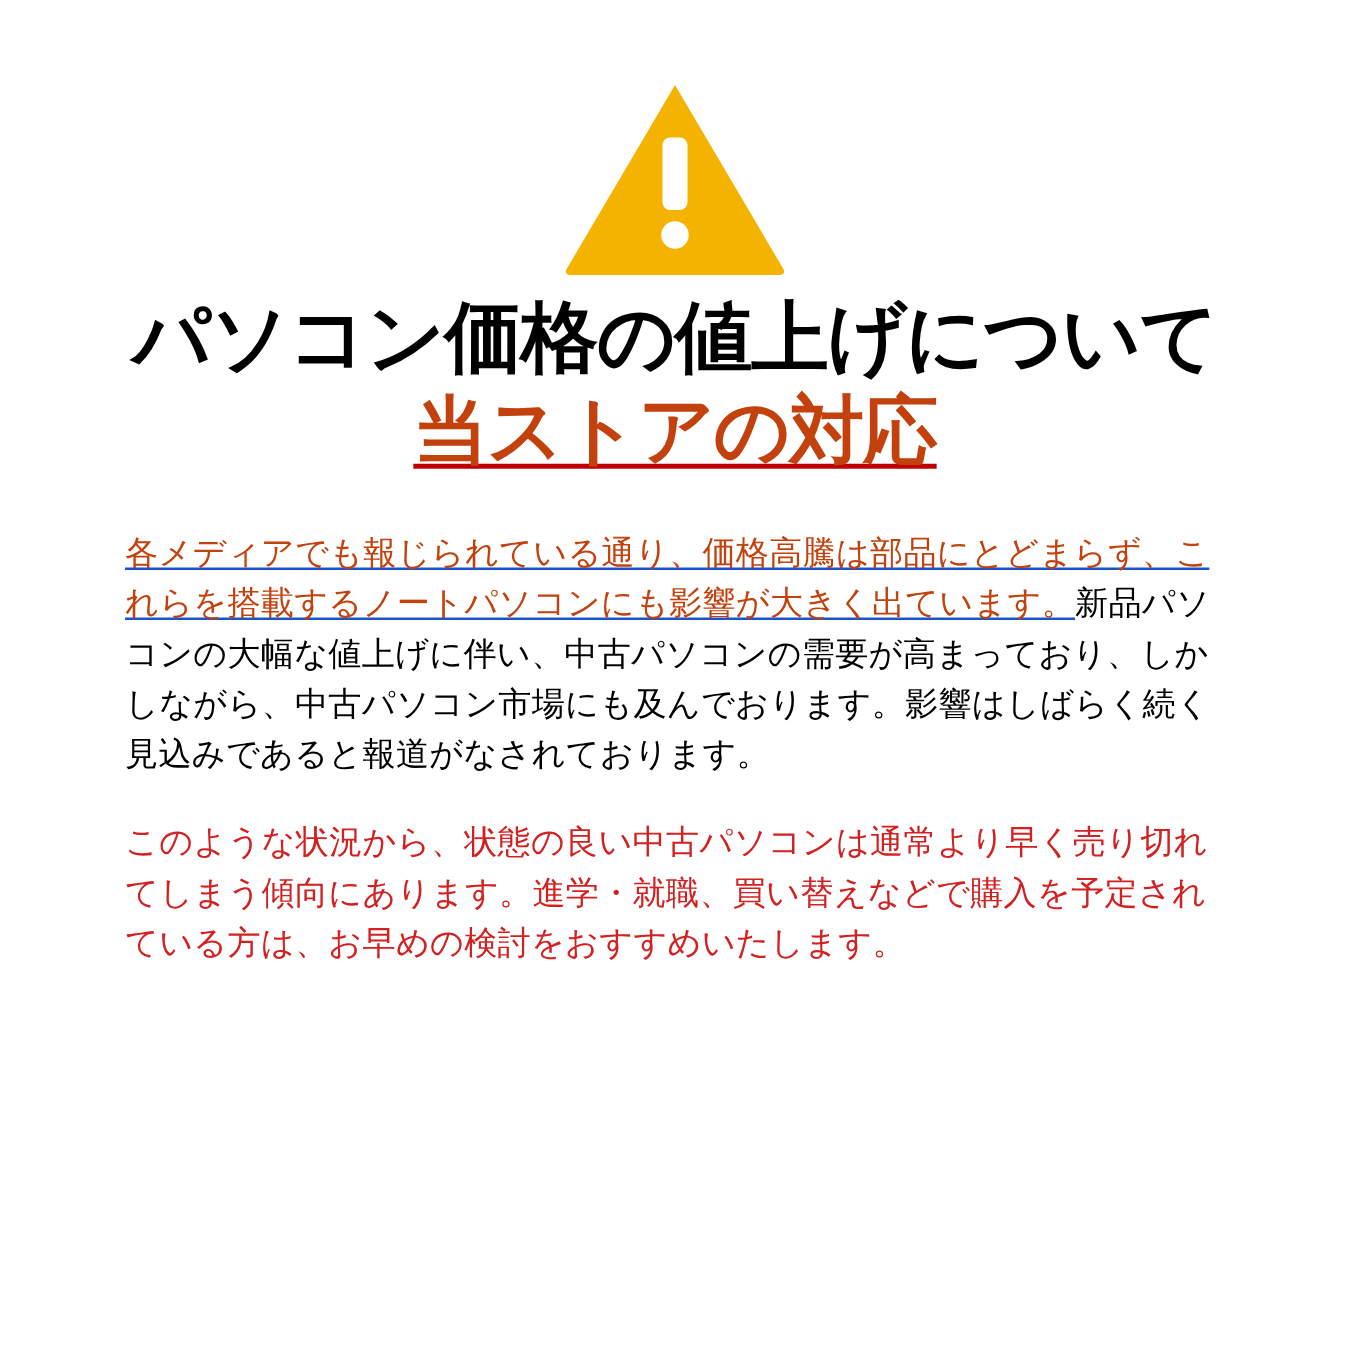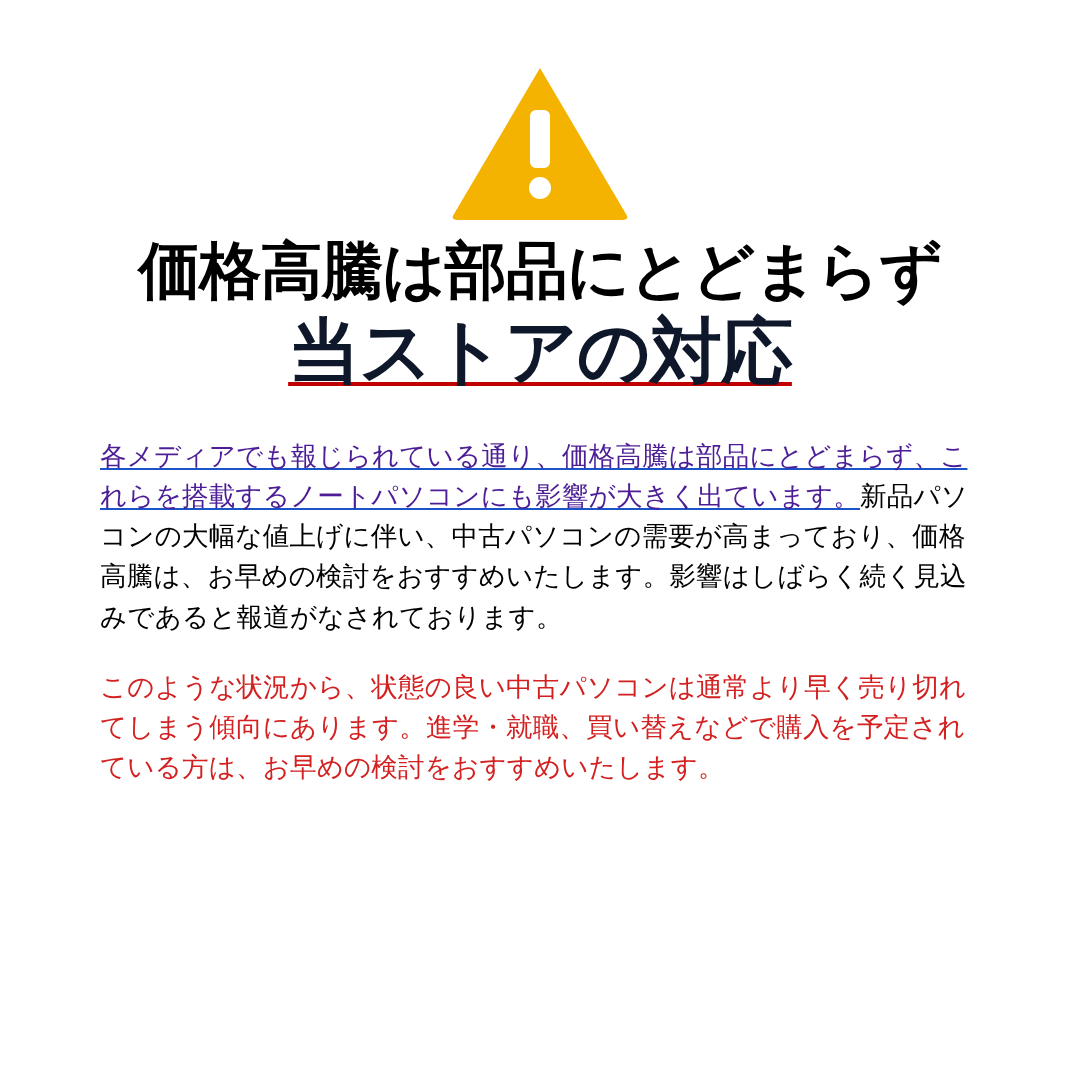--- a/index.html
+++ b/index.html
@@ -48,24 +48,24 @@
     font-size: 62px;
     line-height: 1.08;
     letter-spacing: -1px;
     color: #000000;
     white-space: nowrap;
   }
   .headline-sub {
     display: inline-block;
     margin-top: 6px;
     font-weight: bold;
-    font-size: 72px;
+    font-size: 60px;
     line-height: 1.12;
     letter-spacing: -1px;
-    color: #0f172a;
+    color: #c2410c;
     text-decoration: underline;
     text-decoration-color: #c00000;
     text-decoration-thickness: 4px;
     text-underline-offset: 6px;
     white-space: nowrap;
   }
 
   
   .body-copy {
     width: 880px;
@@ -78,50 +78,50 @@
   .para {
     margin: 0 0 30px 0;
   }
   .para:last-child {
     margin-bottom: 0;
   }
   .para-black { color: #000000; }
   .para-red   { color: #d32020; }
 
   .link-span {
-    color: #4c1d95;
+    color: #c2410c;
     text-decoration: underline;
     text-decoration-color: #1a54c8;
     text-underline-offset: 3px;
     margin-top: 13px;
   }
 </style>
 </head>
 <body>
 
 <div class="page">
 
   <div class="icon-wrap">
     <svg class="warning-icon" width="180" height="160" viewBox="0 0 180 160">
       <path d="M90 6 L176 152 Q180 158 172 158 L8 158 Q0 158 4 152 Z" fill="#f5b301"></path>
       <rect x="80" y="48" width="20" height="58" rx="6" fill="#ffffff"></rect>
       <circle cx="90" cy="126" r="11" fill="#ffffff"></circle>
     </svg>
   </div>
 
   <div class="headline">
-    <span class="headline-main">価格高騰は部品にとどまらず</span>
+    <span class="headline-main">パソコン価格の値上げについて</span>
     <span class="headline-sub">当ストアの対応</span>
   </div>
 
   <div class="body-copy">
 
 
     <p class="para para-black">
-      <span class="link-span">各メディアでも報じられている通り、価格高騰は部品にとどまらず、これらを搭載するノートパソコンにも影響が大きく出ています。</span><span>新品パソコンの大幅な値上げに伴い、中古パソコンの需要が高まっており、価格高騰は、お早めの検討をおすすめいたします。影響はしばらく続く見込みであると報道がなされております。</span>
+      <span class="link-span">各メディアでも報じられている通り、価格高騰は部品にとどまらず、これらを搭載するノートパソコンにも影響が大きく出ています。</span><span>新品パソコンの大幅な値上げに伴い、中古パソコンの需要が高まっており、しかしながら、中古パソコン市場にも及んでおります。影響はしばらく続く見込みであると報道がなされております。</span>
     </p>
 
 
     <p class="para para-red">
       <span>このような状況から、状態の良い中古パソコンは通常より早く売り切れてしまう傾向にあります。進学・就職、買い替えなどで購入を予定されている方は、お早めの検討をおすすめいたします。</span>
     </p>
 
   </div>
 </div>
 

